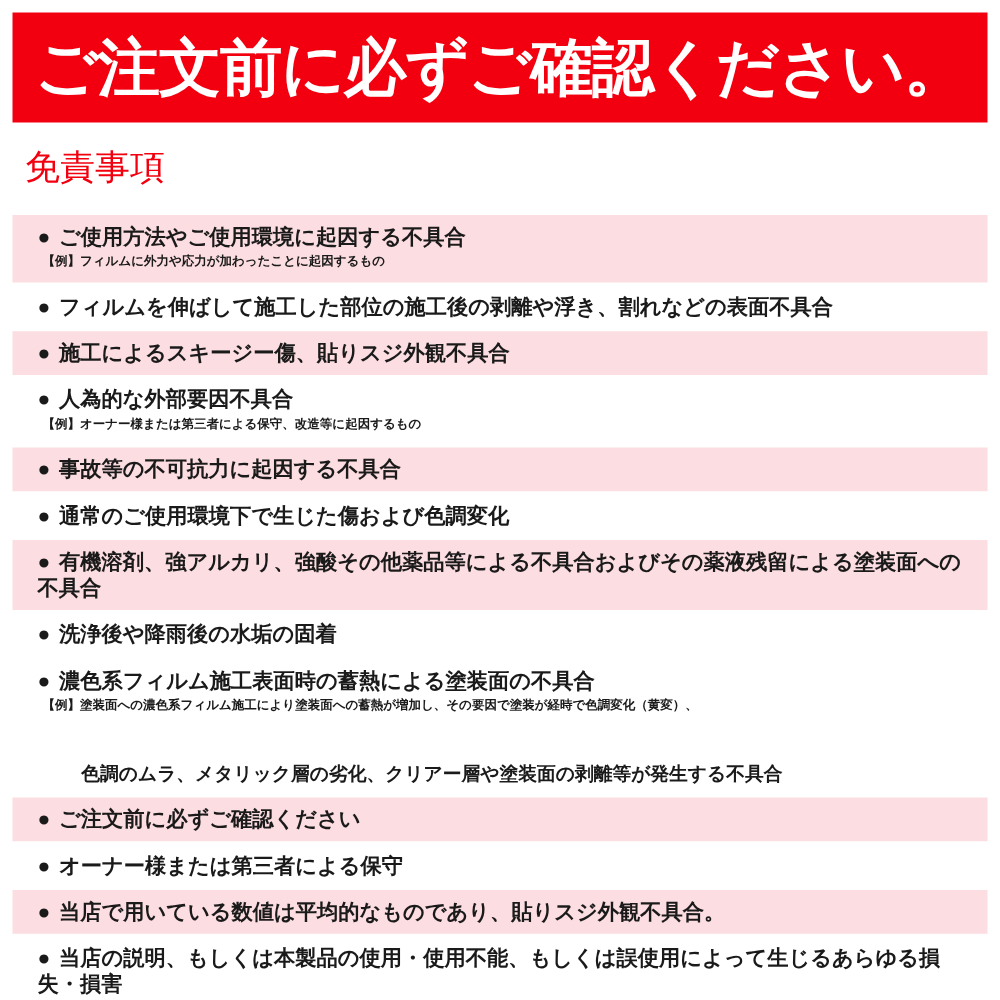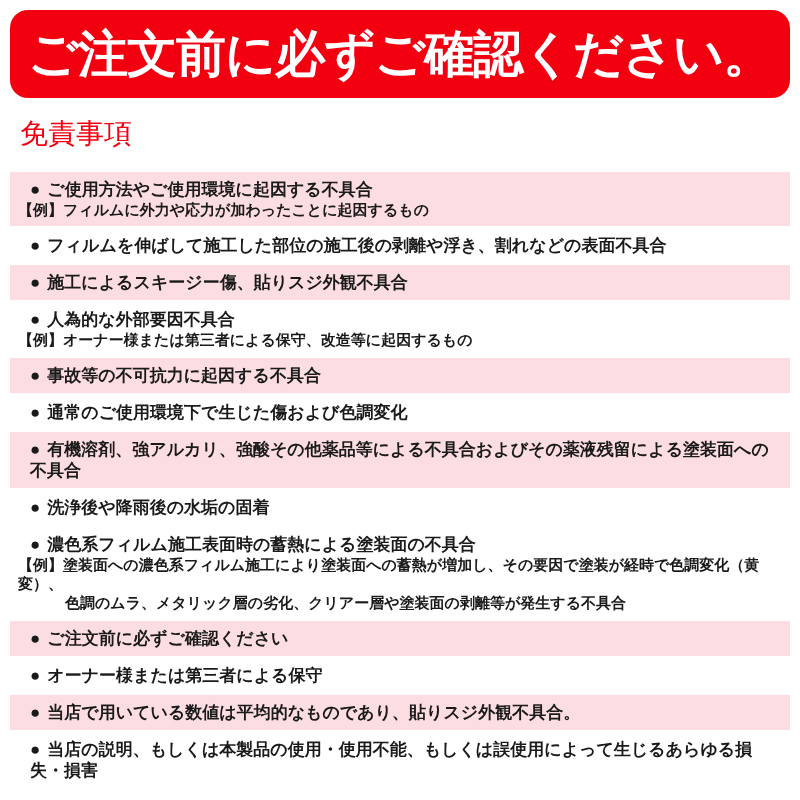--- a/index.html
+++ b/index.html
@@ -21,21 +21,20 @@
     margin:10px 10px 0 10px;
     height:88px;
     background:var(--red);
     color:#ffffff;
     display:flex;
     align-items:center;
     justify-content:center;
     font-size:50px;
     letter-spacing:-1px;
     white-space:nowrap;
-    border-radius:18px;
   }
 
   
   .heading{
     margin:22px 0 24px 20px;
     font-size:28px;
     line-height:28px;
     color:var(--red);
     font-weight:normal;
   }
@@ -46,30 +45,31 @@
   .item.hl{ background:var(--pink); }
   .line{ display:block; }
   .main{
     font-size:17px;
     line-height:21px;
     padding-left:20px;
     padding-right:8px;
   }
   .bullet{ margin-right:7px; }
   .example{
-    font-size:15px;
+    font-size:10px;
     line-height:19px;
-    padding-left:8px;
+    padding-left:24px;
     padding-right:8px;
   }
   .example-cont{
     font-size:15px;
     line-height:19px;
     padding-left:55px;
     padding-right:8px;
+    margin-top:36px;
   }
 </style>
 </head>
 <body>
 
 <div class="page">
   <div class="banner">
     <span>ご注文前に必ずご確認ください。</span>
   </div>
 

